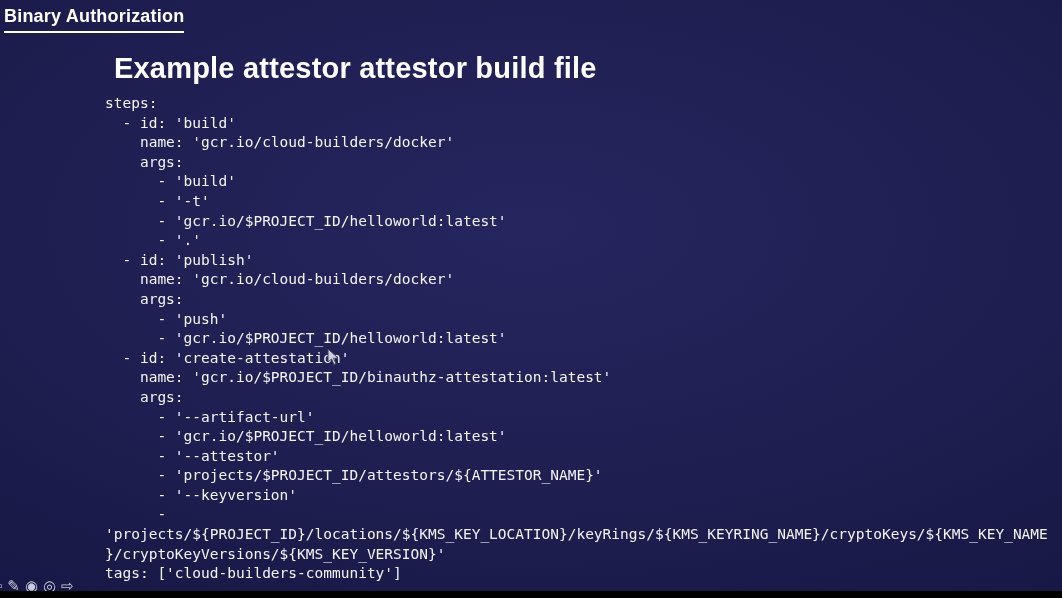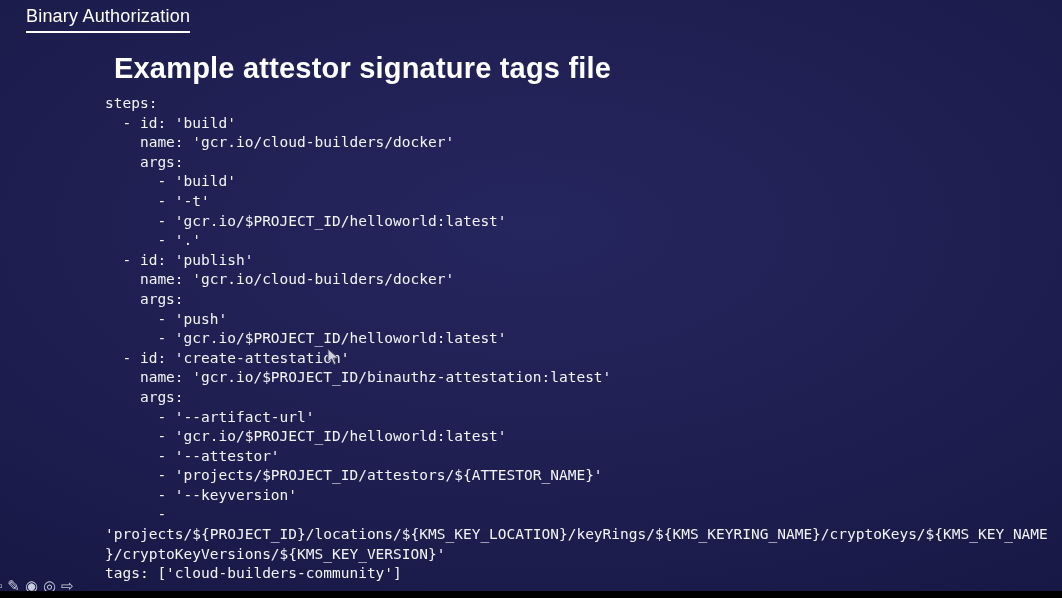--- a/index.html
+++ b/index.html
@@ -7,22 +7,22 @@
   body {
     width: 1062px; height: 598px; overflow: hidden;
     font-family: "Liberation Sans", sans-serif;
   }
   .slide {
     position: relative; width: 1062px; height: 598px;
     background: radial-gradient(120% 110% at 50% 38%, #26265f 0%, #1b1b4b 55%, #12123a 100%);
     color: #ffffff;
   }
   .kicker {
-    position: absolute; left: 26px; top: 6px;
-    font-size: 18px; font-weight: normal; letter-spacing: 0.2px;
+    position: absolute; left: 4px; top: 6px;
+    font-size: 18px; font-weight: bold; letter-spacing: 0.2px;
     border-bottom: 2px solid #ffffff; padding-bottom: 4px;
     display: inline-block;
   }
   .title {
     position: absolute; left: 114px; top: 52px;
     font-size: 29px; font-weight: bold; letter-spacing: 0.2px;
     white-space: nowrap;
   }
   .code {
     position: absolute; left: 57px; top: 94px;
@@ -48,21 +48,21 @@
     display: inline-block; cursor: default;
   }
 </style>
 </head>
 <body>
 
 <div class="slide">
 
   <div class="kicker">Binary Authorization</div>
 
-  <h1 class="title">Example attestor signature tags file</h1>
+  <h1 class="title">Example attestor attestor build file</h1>
 
   <pre class="code"><div class="code-line">steps:</div><div class="code-line">  - id: 'build'</div><div class="code-line">    name: 'gcr.io/cloud-builders/docker'</div><div class="code-line">    args:</div><div class="code-line">      - 'build'</div><div class="code-line">      - '-t'</div><div class="code-line">      - 'gcr.io/$PROJECT_ID/helloworld:latest'</div><div class="code-line">      - '.'</div><div class="code-line">  - id: 'publish'</div><div class="code-line">    name: 'gcr.io/cloud-builders/docker'</div><div class="code-line">    args:</div><div class="code-line">      - 'push'</div><div class="code-line">      - 'gcr.io/$PROJECT_ID/helloworld:latest'</div><div class="code-line">  - id: 'create-attestation'</div><div class="code-line">    name: 'gcr.io/$PROJECT_ID/binauthz-attestation:latest'</div><div class="code-line">    args:</div><div class="code-line">      - '--artifact-url'</div><div class="code-line">      - 'gcr.io/$PROJECT_ID/helloworld:latest'</div><div class="code-line">      - '--attestor'</div><div class="code-line">      - 'projects/$PROJECT_ID/attestors/${ATTESTOR_NAME}'</div><div class="code-line">      - '--keyversion'</div><div class="code-line">      -</div><div class="code-line">'projects/${PROJECT_ID}/locations/${KMS_KEY_LOCATION}/keyRings/${KMS_KEYRING_NAME}/cryptoKeys/${KMS_KEY_NAME</div><div class="code-line">}/cryptoKeyVersions/${KMS_KEY_VERSION}'</div><div class="code-line">tags: ['cloud-builders-community']</div></pre>
 
   <svg class="mouse-cursor" viewBox="0 0 13 18" xmlns="http://www.w3.org/2000/svg">
     <polygon points="1,1 1,14 4.5,11 7,16.5 9,15.5 6.5,10.3 11,10" fill="#cfcfe0" stroke="#44445a" stroke-width="1"></polygon>
   </svg>
 
   <div class="annotation-toolbar">
     <span class="tool">▫</span>
     <span class="tool">✎</span>

